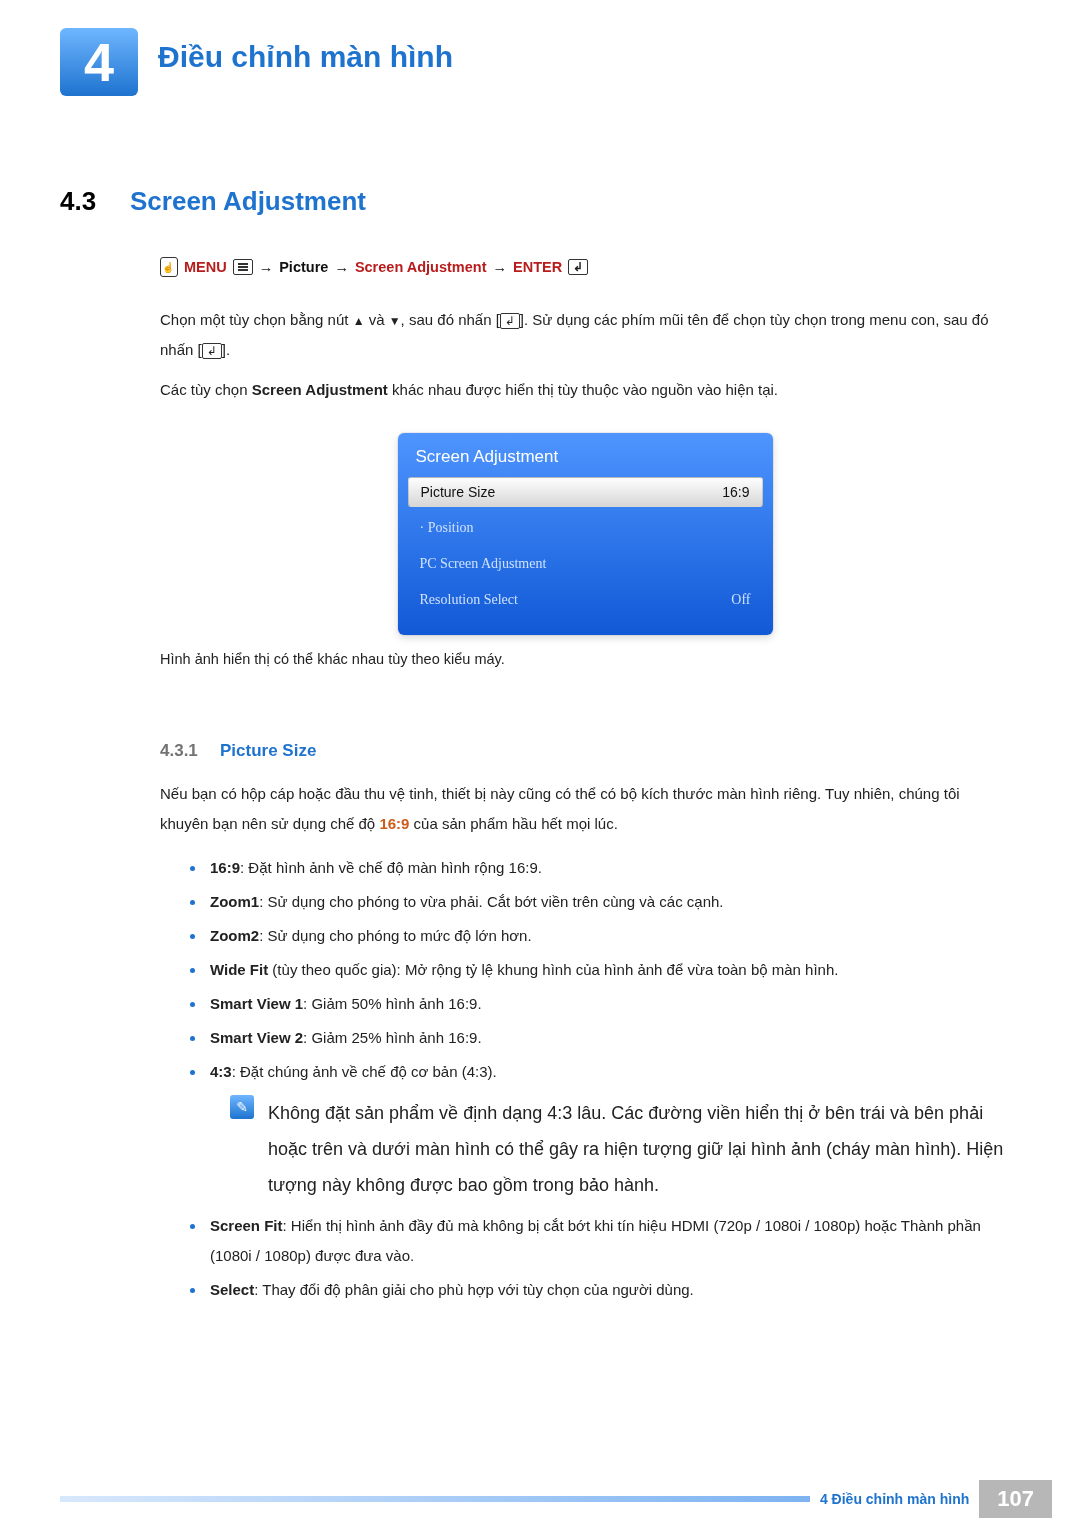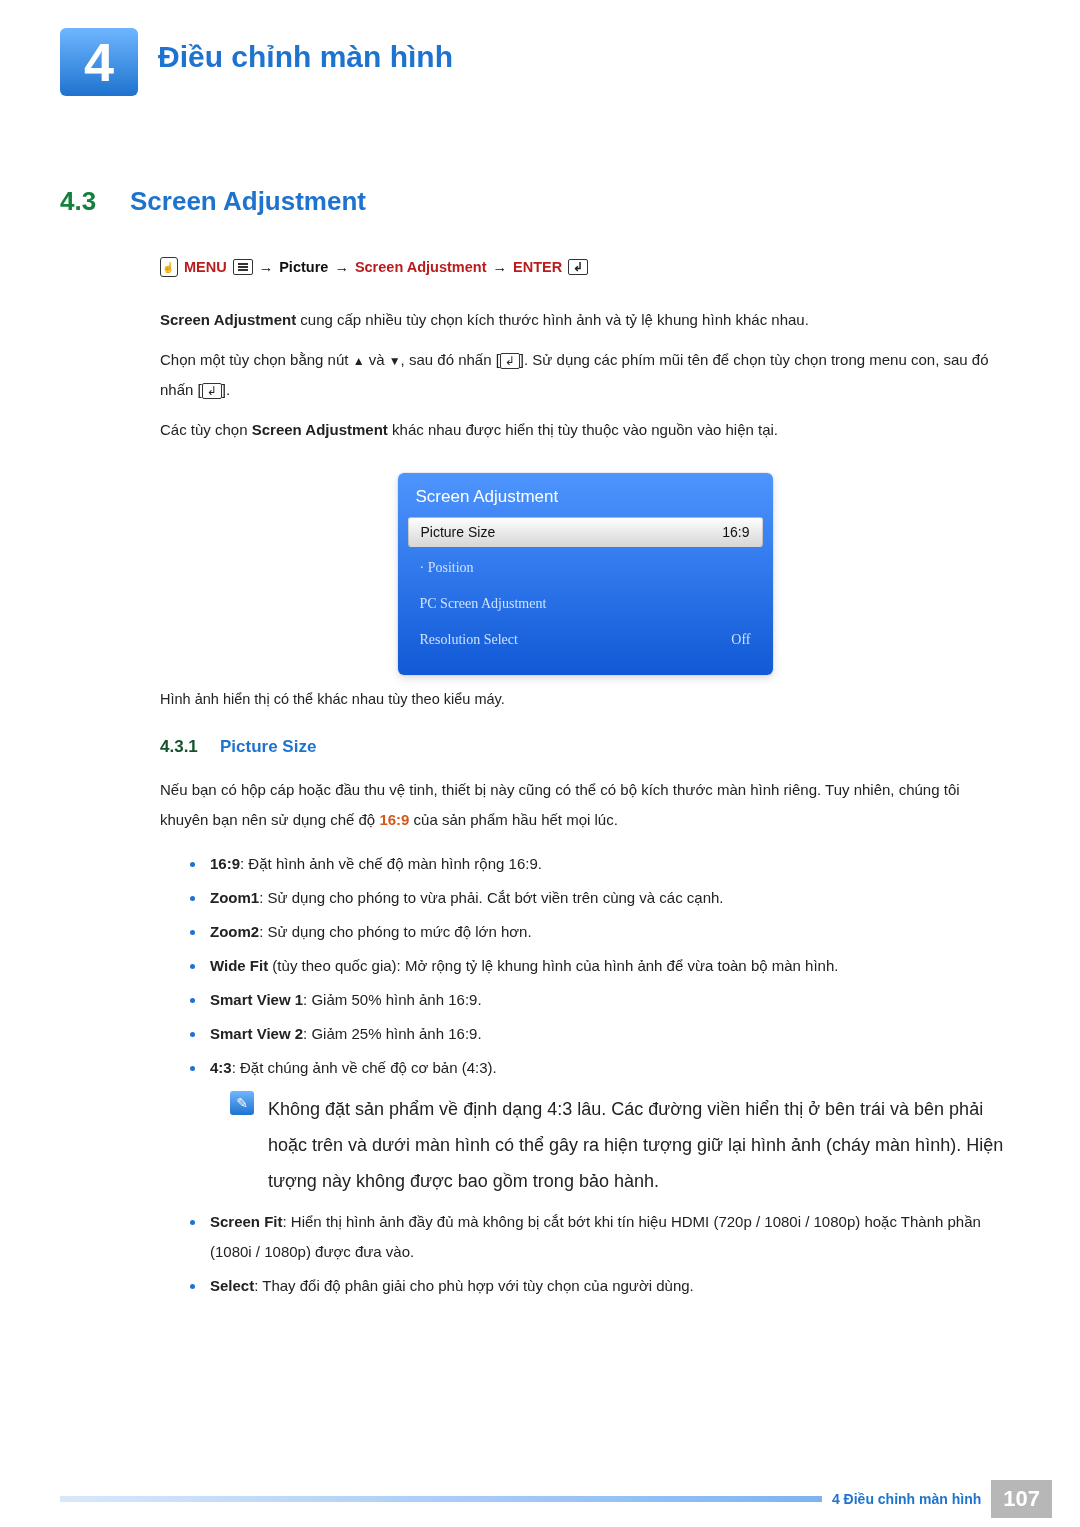--- a/index.html
+++ b/index.html
@@ -27,21 +27,21 @@
   }
   .chapter-title {
     color: #1e73cf;
     font-size: 30px;
     font-weight: 700;
     align-self: center;
     margin-top: -10px;
   }
   .section { margin-left: 0; }
   .section-header { display: flex; align-items: baseline; margin-bottom: 40px; }
-  .section-num { color: #15803d; font-size: 26px; font-weight: 700; width: 70px; }
+  .section-num { color: #000000; font-size: 26px; font-weight: 700; width: 70px; }
   .section-title { color: #1e73cf; font-size: 26px; font-weight: 700; }
   .body-block { margin-left: 100px; margin-right: 10px; }
   .nav-path {
     font-weight: 700; font-size: 14.5px;
     display: flex; align-items: center; flex-wrap: wrap; gap: 6px;
     margin-bottom: 28px;
   }
   .nav-red { color: #b91c1c; font-weight: 700; }
   .nav-black { color: #111; font-weight: 700; }
   .icon-box {
@@ -85,21 +85,21 @@
   .osd-row-selected {
     background: linear-gradient(180deg, #fefefe 0%, #d7d7d7 100%);
     color:#111; border:1px solid rgba(0,0,0,0.15);
   }
   .osd-row-normal { color:#cfe2ff;font-family:Liberation Serif, serif; }
   .osd-caption {
     font-size: 14.5px; margin-bottom: 30px;
   }
 
   .subsection-header { display:flex; align-items:baseline; margin-left:100px; margin-bottom: 18px; }
-  .subsection-num { color:#14532d; font-size:17px; font-weight:700; width:60px; }
+  .subsection-num { color:#737373; font-size:17px; font-weight:700; width:60px;margin-top:44px; }
   .subsection-title { color:#1e73cf; font-size:17px; font-weight:700; }
 
   ul.opts { list-style:none; margin: 14px 0 0 30px; }
   ul.opts > li { position:relative; padding-left: 20px; line-height: 2; font-size:15px; margin-bottom: 4px; }
   ul.opts > li::before {
     content:""; position:absolute; left:0; top:13px;
     width:5px; height:5px; background:#1e73cf; border-radius:50%;
   }
 
   .note {
@@ -122,21 +122,21 @@
   .footer-bar {
     flex:1; height:6px;
     background: linear-gradient(90deg, #d8e8fc 0%, #7db3f2 100%);
     margin: 0 10px 0 60px;
   }
   .footer-text {
     color:#1e73cf; font-size:14px; font-weight:700; margin-right:10px;
   }
   .footer-page {
     background:#b7b7b7; color:#fff; font-size:22px; font-weight:700;
-    padding:6px 12px; margin-right:28px;
+    padding:6px 18px; margin-right:28px;
   }
 </style>
 </head>
 <body>
 
 <div class="page">
 
   <div class="chapter-header">
     <div class="chapter-num-box">4</div>
     <div class="chapter-title">Điều chỉnh màn hình</div>
@@ -155,23 +155,20 @@
         <span class="icon-box icon-menu"></span>
         <span class="nav-black">→</span>
         <span class="nav-black">Picture</span>
         <span class="nav-black">→</span>
         <span class="nav-red">Screen Adjustment</span>
         <span class="nav-black">→</span>
         <span class="nav-red">ENTER</span>
         <span class="icon-box icon-enter"></span>
       </div>
 
-      <p class="para">
-        <span class="bold">Screen Adjustment</span><span> cung cấp nhiều tùy chọn kích thước hình ảnh và tỷ lệ khung hình khác nhau.</span>
-      </p>
       <p class="para">
         <span>Chọn một tùy chọn bằng nút </span><span class="tri-up">▲</span><span> và </span><span class="tri-down">▼</span><span>, sau đó nhấn [</span><span class="icon-box icon-enter"></span><span>]. Sử dụng các phím mũi tên để chọn tùy chọn trong menu con, sau đó nhấn [</span><span class="icon-box icon-enter"></span><span>].</span>
       </p>
       <p class="para">
         <span>Các tùy chọn </span><span class="bold">Screen Adjustment</span><span> khác nhau được hiển thị tùy thuộc vào nguồn vào hiện tại.</span>
       </p>
 
       <div class="osd-panel">
         <div class="osd-title">Screen Adjustment</div>
         <div class="osd-row osd-row-selected">

